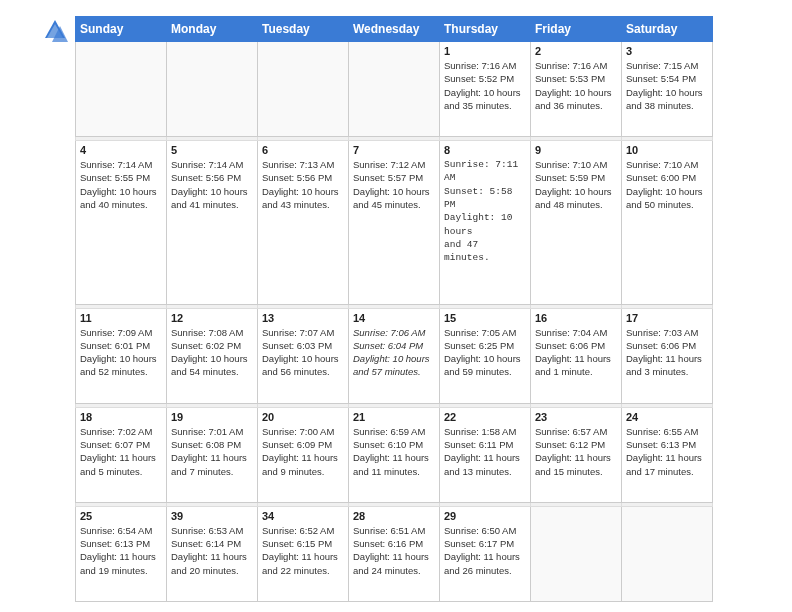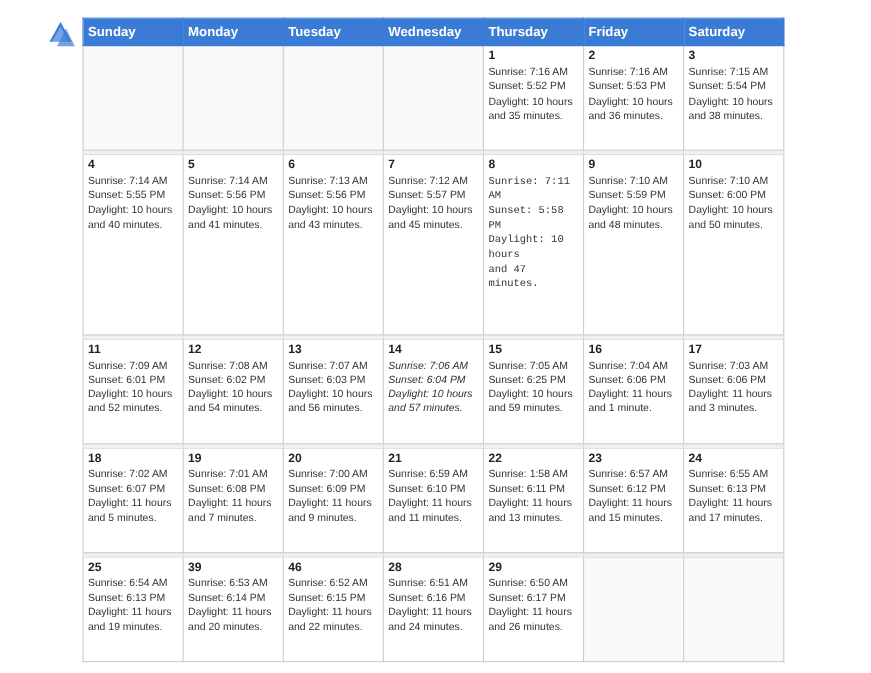--- a/index.html
+++ b/index.html
@@ -365,21 +365,21 @@
 and 19 minutes.</div>
           </td>
           <td>
             <div class="day-num">39</div>
             <div class="day-info" style="white-space: pre-line;">Sunrise: 6:53 AM
 Sunset: 6:14 PM
 Daylight: 11 hours
 and 20 minutes.</div>
           </td>
           <td>
-            <div class="day-num">46</div>
+            <div class="day-num">34</div>
             <div class="day-info" style="white-space: pre-line;">Sunrise: 6:52 AM
 Sunset: 6:15 PM
 Daylight: 11 hours
 and 22 minutes.</div>
           </td>
           <td>
             <div class="day-num">28</div>
             <div class="day-info" style="white-space: pre-line;">Sunrise: 6:51 AM
 Sunset: 6:16 PM
 Daylight: 11 hours

